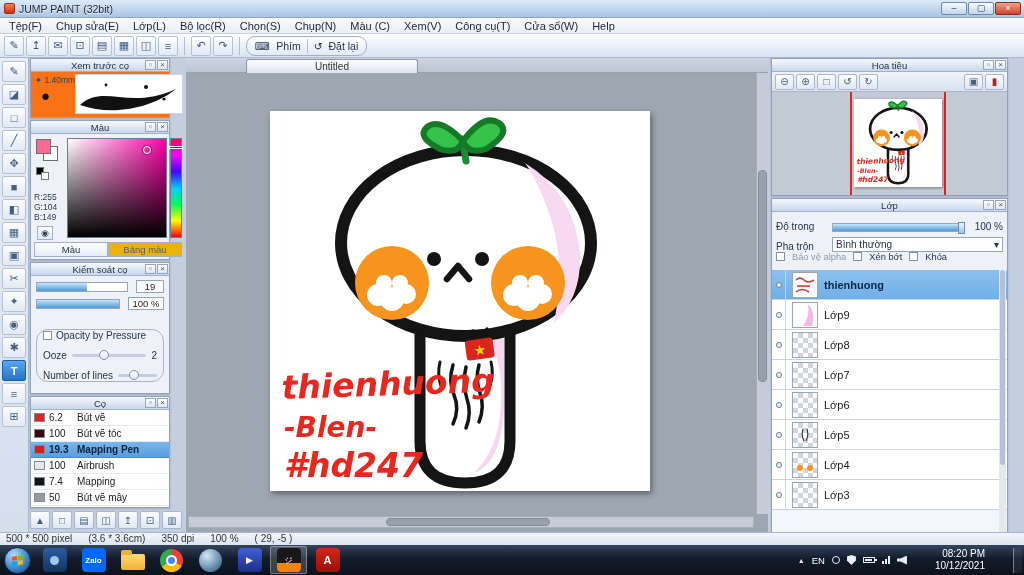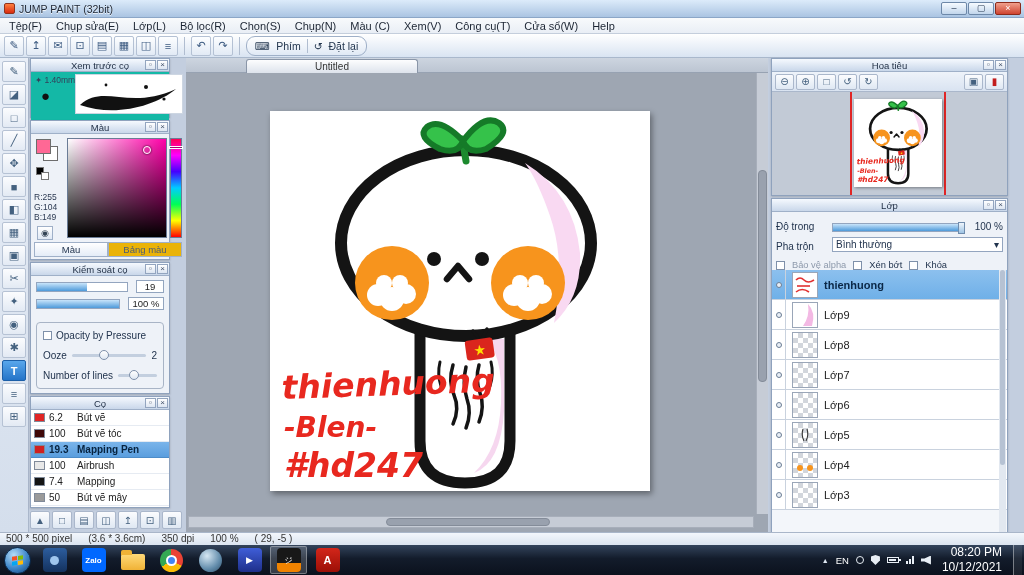--- a/index.html
+++ b/index.html
@@ -31,21 +31,21 @@
   .tool.sel{background:linear-gradient(#59a7ec,#2574c8);color:#fff;border-color:#1c5fa8;font-weight:bold}
 
   .leftpanels{position:absolute;left:29px;top:0;width:157px;height:100%}
   .panel{position:absolute;left:1px;right:16px;border:1px solid #8fa2bd;background:#eef2f8;box-shadow:0 1px 2px rgba(0,0,0,.18)}
   .phead{height:13px;background:linear-gradient(#f5f9fe,#c9d7ea);border-bottom:1px solid #9fb0c8;font-size:9.5px;color:#1d2c42;display:flex;align-items:center;justify-content:center;position:relative}
   .pbtns{position:absolute;right:1px;top:1px;display:flex;gap:1px}
   .pbtn{width:11px;height:10px;border:1px solid #93a5bf;background:linear-gradient(#fff,#dde6f2);font-size:8px;line-height:8px;text-align:center;color:#44536b}
 
   
   #p-preview{top:0;height:60px}
-  .prevbody{position:relative;height:62px;background:#14b8a6}
+  .prevbody{position:relative;height:45px;background:#f97316}
   .prevmeta{position:absolute;left:4px;top:3px;font-size:8.5px;color:#33415a}
   .prevdot{position:absolute;left:10px;top:16px;font-size:15px;color:#111;line-height:15px}
   .prevstroke{position:absolute;left:44px;top:2px;width:108px;height:40px;background:#fff;border:1px solid #cdd6e2}
 
   
   #p-color{top:62px;height:140px}
   .cbody{position:relative;height:125px}
   .swfg{position:absolute;left:5px;top:5px;width:15px;height:15px;background:#ff2fae;border:1px solid #6d6d6d;z-index:2}
   .swbg{position:absolute;left:12px;top:12px;width:15px;height:15px;background:#fff;border:1px solid #6d6d6d}
   .swmini{position:absolute;left:5px;top:33px;width:8px;height:8px;background:#000;border:1px solid #777}
@@ -61,21 +61,21 @@
   .ctab.off{background:#eab308;color:#4c5d76}
 
   
   #p-control{top:204px;height:132px}
   .ctrlbody{padding:4px 5px}
   .srow{display:flex;align-items:center;gap:8px;margin-bottom:4px}
   .strack{flex:1;height:10px;border:1px solid #93a5bf;background:#fff;position:relative;overflow:hidden}
   .sfill{height:100%;background:linear-gradient(#c8e4fa,#4e9ada)}
   .sval{width:28px;height:13px;border:1px solid #93a5bf;background:#fff;font-size:9.5px;text-align:center;line-height:11px}
   .sval.wide{width:36px}
-  .groupbox{border:1px solid #a8b4c6;border-radius:4px;padding:7px 6px;margin-top:12px}
+  .groupbox{border:1px solid #a8b4c6;border-radius:12px;padding:0 6px;margin-top:19px}
   .chkrow{display:flex;align-items:center;gap:4px;font-size:10px;color:#22344e}
   .chk{width:9px;height:9px;border:1px solid #7e90aa;background:#fff}
   .minirow{display:flex;align-items:center;gap:5px;margin-top:9px;font-size:10px;color:#22344e}
   .minitrack{flex:1;height:3px;background:#c3cfdf;border-radius:2px;position:relative}
   .minithumb{position:absolute;top:-4px;width:10px;height:10px;border:1px solid #7e90aa;border-radius:50%;background:linear-gradient(#fff,#dfe8f3)}
 
   
   #p-brushes{top:338px;height:112px}
   .blist{position:absolute;top:13px;left:0;right:0;bottom:0;background:#fff;overflow:hidden}
   .brow{display:flex;align-items:center;height:16px;padding:0 3px;gap:4px;font-size:10px;border-bottom:1px solid #e6ebf2;background:#fff;color:#222}
@@ -104,21 +104,21 @@
   .navbody{position:relative;height:103px;background:#c2cad6;overflow:hidden}
   .navthumb{position:absolute;left:82px;top:7px;width:88px;height:88px;background:#fff;box-shadow:1px 1px 3px rgba(0,0,0,.4)}
   .navline{position:absolute;top:0;bottom:0;width:2px;background:#e02525}
 
   #p-layers{top:140px;bottom:0;height:432px}
   .lrowctl{display:flex;align-items:flex-end;gap:4px;padding:0 4px;height:20px;font-size:10px;color:#22344e}
   .lrowctl .lbl{width:52px}
   .ltrack{flex:1;height:9px;border:1px solid #93a5bf;background:linear-gradient(#c8e4fa,#4e9ada);position:relative}
   .lthumbcap{position:absolute;right:-1px;top:-2px;width:7px;height:12px;background:linear-gradient(#eef5fc,#9fc4e4);border:1px solid #6f8cad}
   .lsel{flex:1;height:15px;border:1px solid #93a5bf;background:#fff;display:flex;align-items:center;justify-content:space-between;padding:0 3px;font-size:10px}
-  .checks{display:flex;align-items:flex-end;gap:7px;height:18px;padding:0 4px;font-size:9.3px;color:#22344e}
+  .checks{display:flex;align-items:flex-start;gap:7px;height:18px;padding:0 4px;font-size:9.3px;color:#22344e}
   .checks .dim{color:#8d99ab}
   .llist{position:absolute;left:0;right:0;top:71px;bottom:22px;background:#f3f6fa;overflow:hidden}
   .lrow{height:30px;display:flex;align-items:center;background:#fff;border-bottom:1px solid #c9d2de}
   .lrow.sel{background:linear-gradient(#8cc0ee,#6fb0e8)}
   .leye{width:14px;align-self:stretch;border-right:1px solid #c9d2de;display:flex;align-items:center;justify-content:center}
   .eyedot{width:6px;height:6px;border:1px solid #6b7d94;border-radius:50%;background:#e8eef6}
   .lthumb{width:26px;height:26px;margin:0 6px;border:1px solid #9aa6b8;background:#fff;position:relative;overflow:hidden}
   .checker{background:conic-gradient(#d2d6dc 25%,#fff 0 50%,#d2d6dc 0 75%,#fff 0) 0 0/10px 10px}
   .lname{font-size:11px;color:#222}
   .lrow.sel .lname{font-weight:bold;color:#0a2746}
@@ -155,21 +155,21 @@
   .trayup{font-size:7px;color:#dfe8f2}
   .tico{display:inline-block;background:#e8eef5}
   .t-dot{width:8px;height:8px;border:1.5px solid #e8eef5;border-radius:50%;background:transparent}
   .t-shield{width:9px;height:10px;clip-path:polygon(50% 0,100% 15%,100% 55%,50% 100%,0 55%,0 15%)}
   .t-batt{width:12px;height:6px;border:1px solid #e8eef5;background:transparent;position:relative}
   .t-batt::before{content:"";position:absolute;right:-3px;top:1px;width:2px;height:2px;background:#e8eef5}
   .t-batt::after{content:"";position:absolute;left:1px;top:1px;bottom:1px;width:7px;background:#e8eef5}
   .t-sig{display:flex;align-items:flex-end;gap:1px;background:none}
   .t-sig i{width:2px;background:#e8eef5;display:block}
   .t-spk{width:10px;height:9px;clip-path:polygon(0 32%,35% 32%,100% 0,100% 100%,35% 68%,0 68%)}
-  .clock{text-align:right;line-height:1.25;margin:0 4px;font-size:12px}
+  .clock{text-align:right;line-height:1.25;margin:0 21px;font-size:10px}
   .showdesk{width:9px;align-self:stretch;border-left:1px solid rgba(255,255,255,.4);background:rgba(255,255,255,.07)}
   svg text{font-family:"DejaVu Sans",sans-serif}
 </style>
 </head>
 <body>
 
 <svg width="0" height="0" style="position:absolute" aria-hidden="true">
   <defs>
     <symbol id="artwork" viewBox="0 0 380 380">
       <rect width="380" height="380" fill="#ffffff"></rect>

